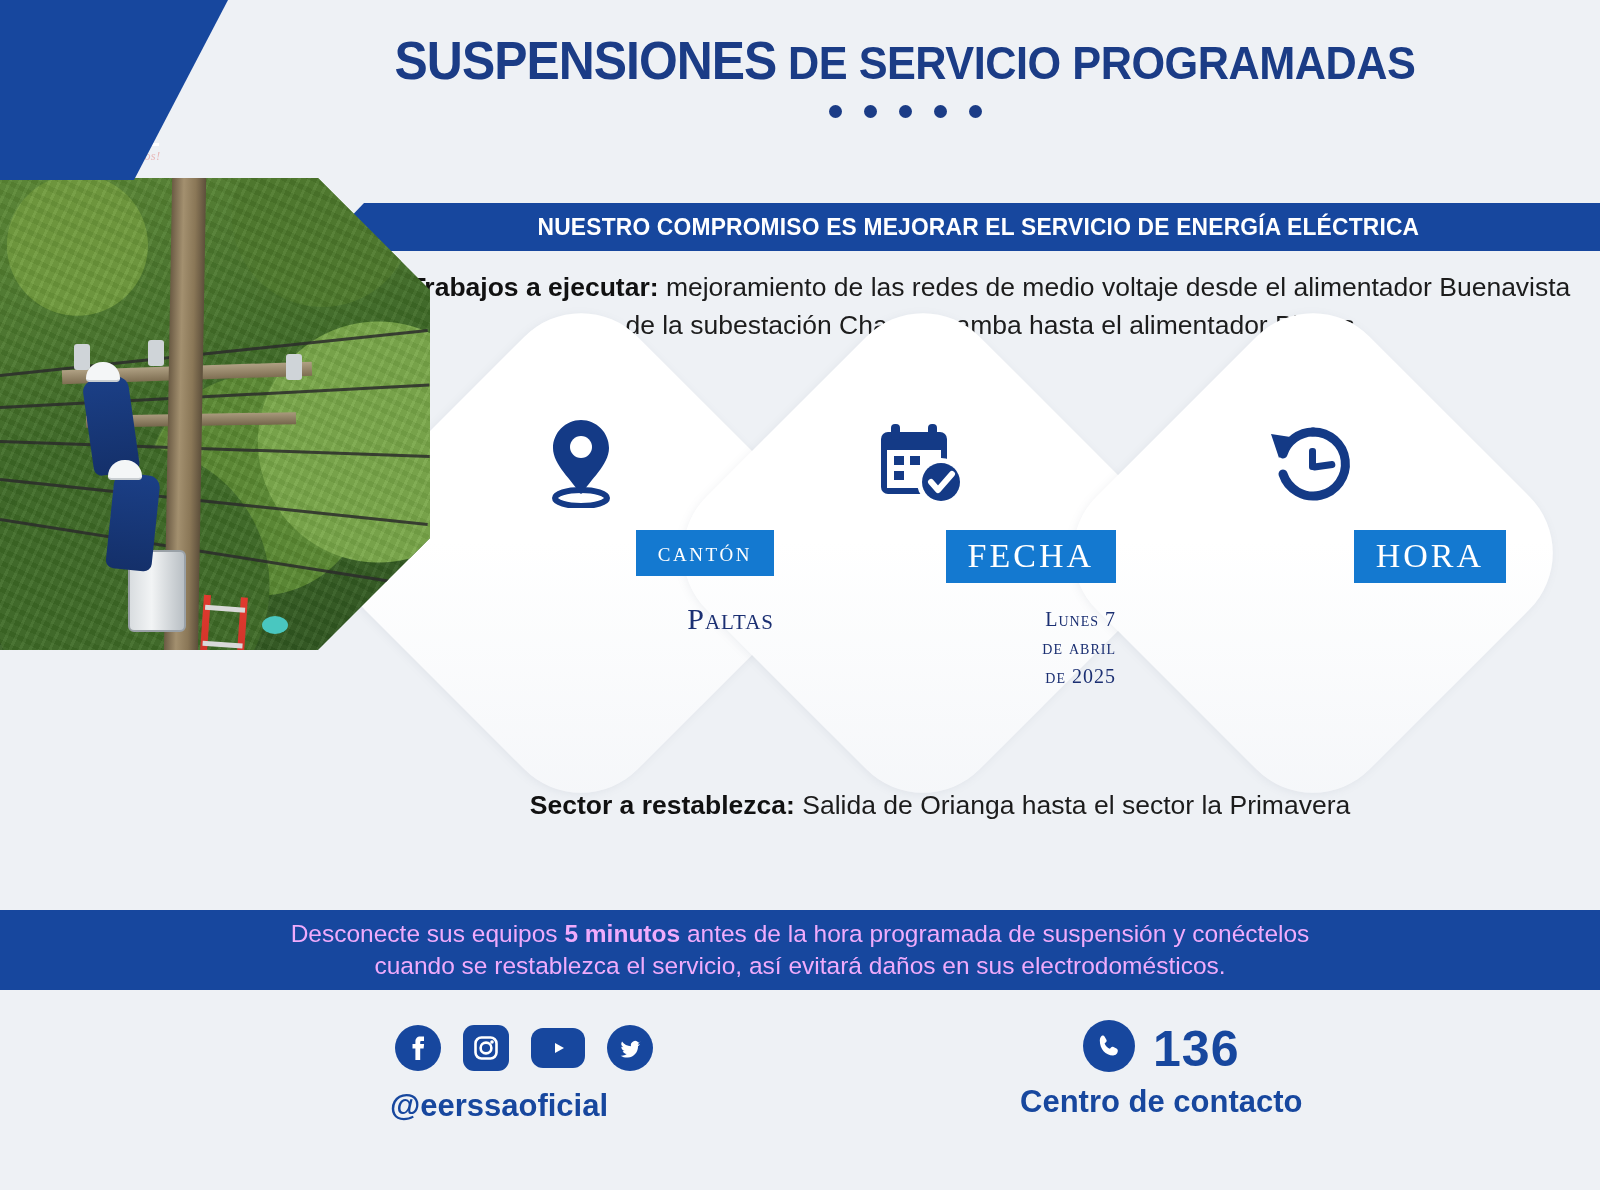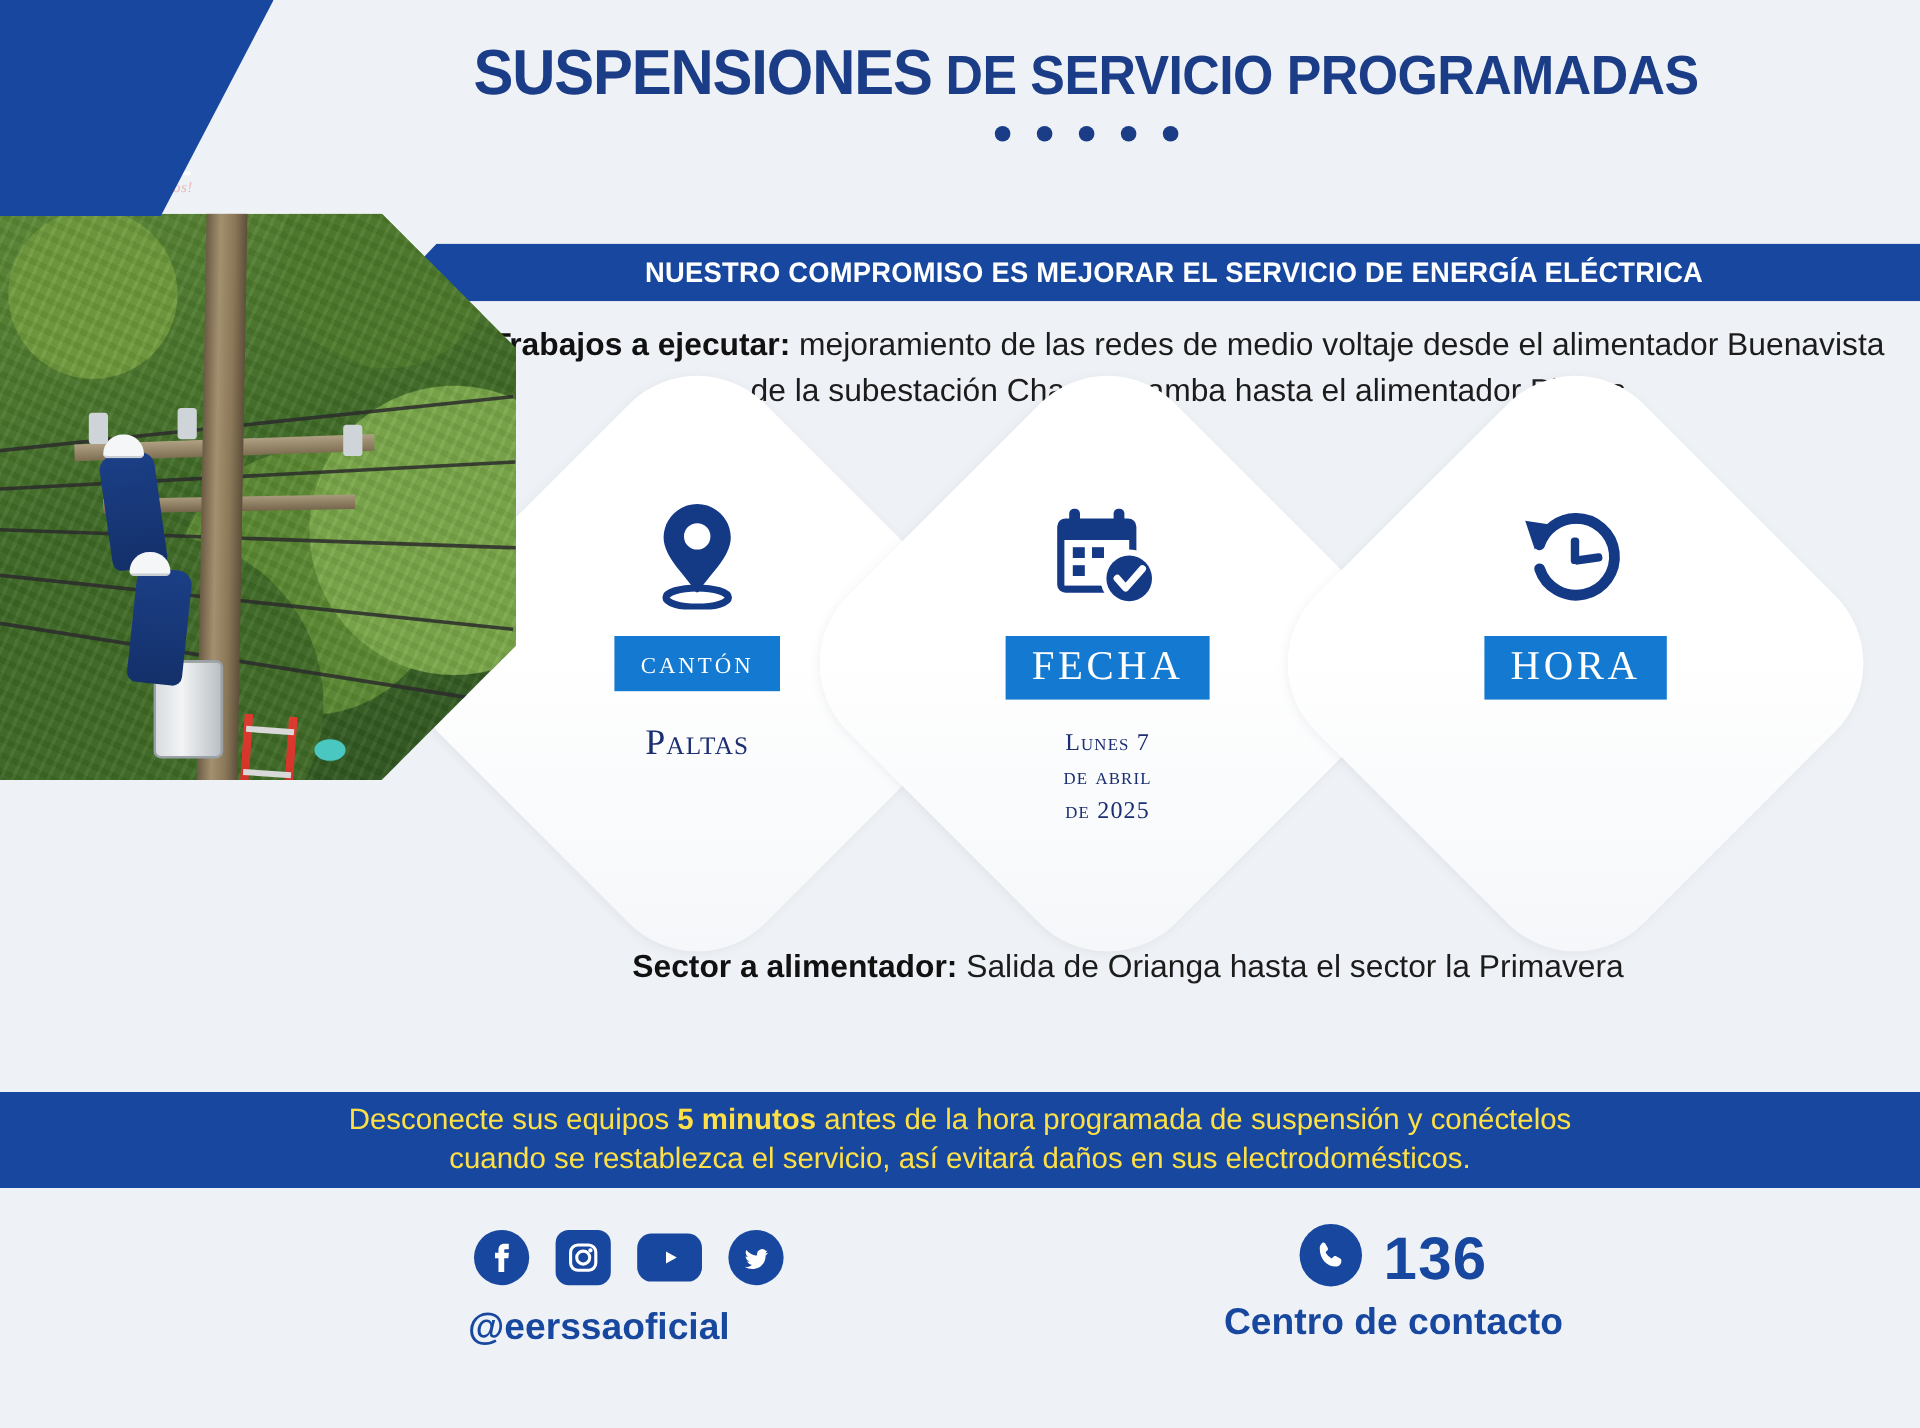--- a/index.html
+++ b/index.html
@@ -238,21 +238,21 @@
     transform: rotate(45deg);
     box-shadow: 0 2px 8px rgba(120,130,150,.10);
   }
   .card.c1 { left: 10px; }
   .card.c2 { left: 352px; }
   .card.c3 { left: 742px; }
   .card-content {
     position: absolute;
     width: 386px; height: 386px;
     top: 0;
-    text-align: center;
+    text-align: right;
   }
   .card-content.c1 { left: 10px; }
   .card-content.c2 { left: 352px; }
   .card-content.c3 { left: 742px; }
   .card-icon {
     height: 96px;
     margin-top: 52px;
     display: flex; align-items: flex-end; justify-content: center;
     color: #143a86;
   }
@@ -291,21 +291,21 @@
     color: #1c1c1c;
   }
   .sector b { color: #111; }
 
   
   .notice {
     position: absolute;
     left: 0; top: 910px;
     width: 1600px; height: 80px;
     background: #17479e;
-    color: #fde047;
+    color: #f0abfc;
     display: flex; flex-direction: column;
     align-items: center; justify-content: center;
     font-size: 24.5px;
     line-height: 1.32;
     text-align: center;
   }
 
   
   .footer { position: absolute; left: 0; top: 1000px; width: 1600px; height: 190px; }
   .social-row {
@@ -473,21 +473,21 @@
           <polygon points="4,14 30,18 12,38" fill="#143a86"></polygon>
           <rect x="42" y="28" width="7" height="22" rx="3" fill="#143a86"></rect>
           <rect x="44" y="44" width="24" height="7" rx="3" fill="#143a86" transform="rotate(-8 44 44)"></rect>
         </svg>
       </div>
       <div><span class="card-label caps">HORA</span></div>
     </div>
   </div>
 
   <div class="sector">
-    <b>Sector a alimentador:</b><span> Salida de Orianga hasta el sector la Primavera</span>
+    <b>Sector a restablezca:</b><span> Salida de Orianga hasta el sector la Primavera</span>
   </div>
 
   <div class="notice">
     <div>
       <span>Desconecte sus equipos </span><b>5 minutos</b><span> antes de la hora programada de suspensión y conéctelos</span>
     </div>
     <div>cuando se restablezca el servicio, así evitará daños en sus electrodomésticos.</div>
   </div>
 
   <div class="footer">

